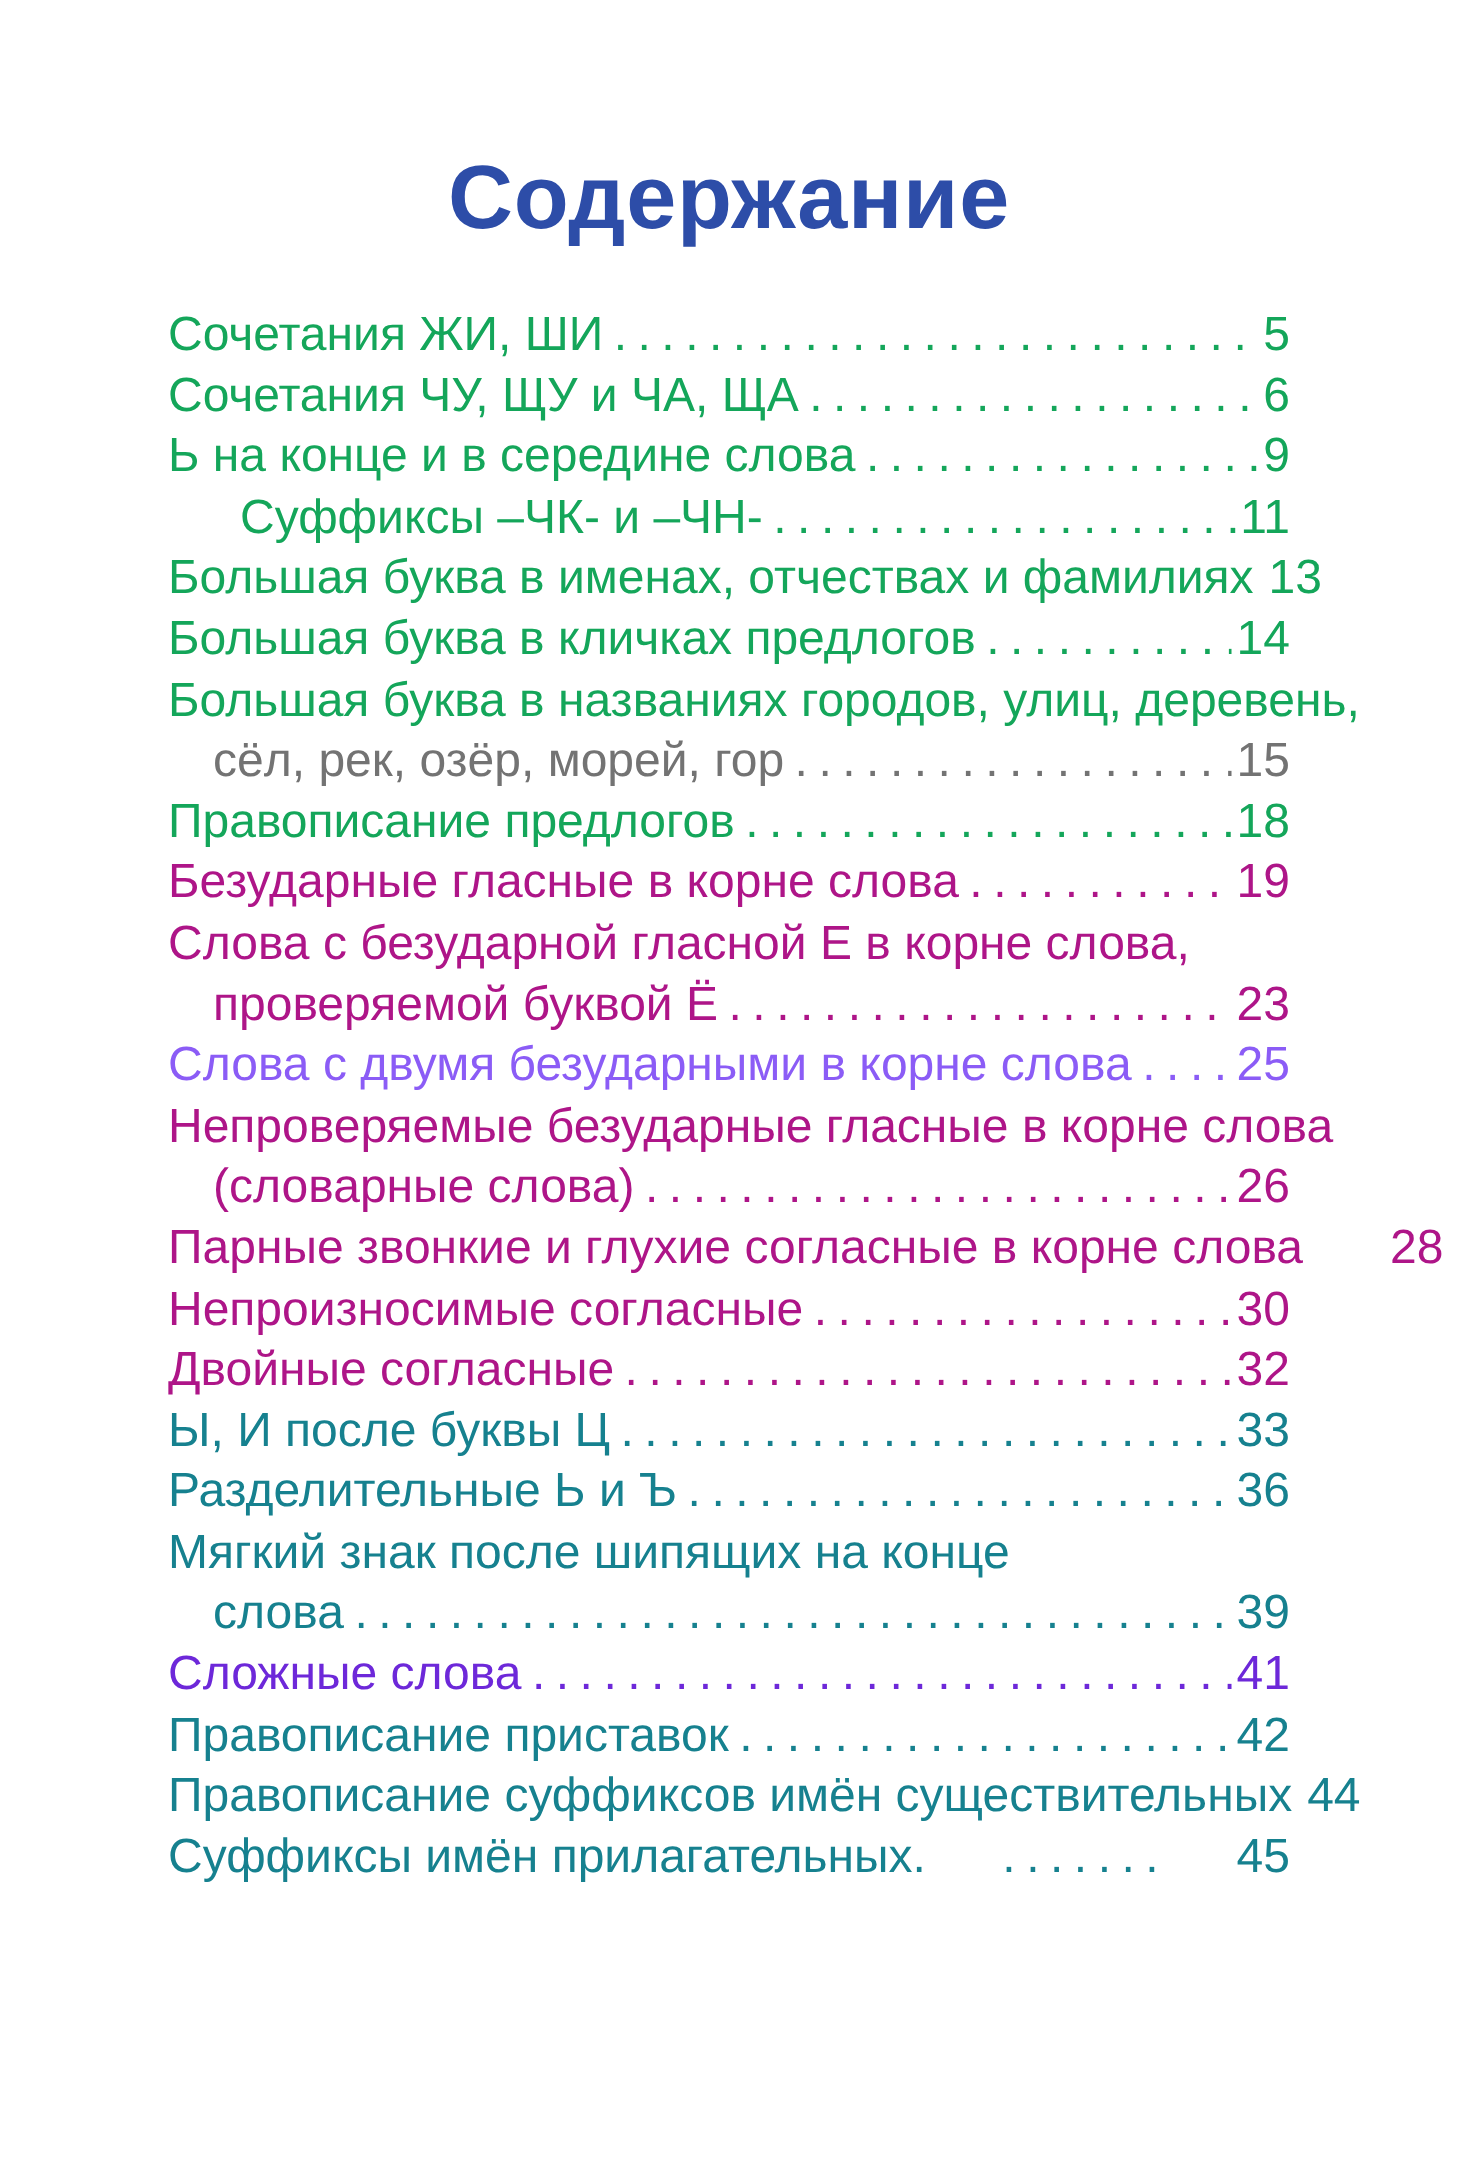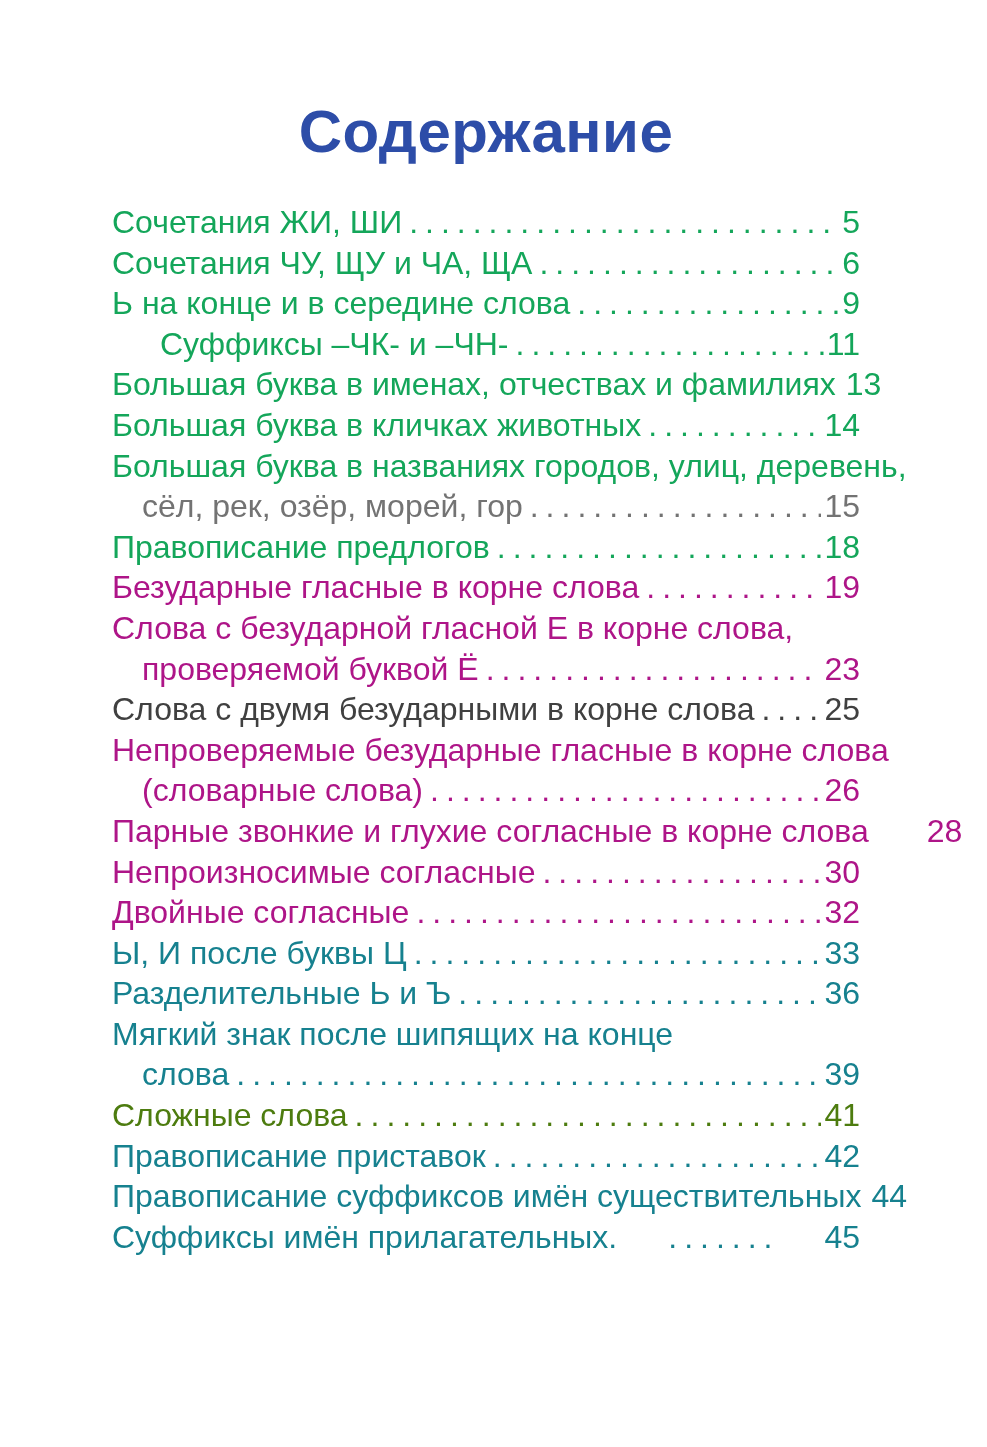--- a/index.html
+++ b/index.html
@@ -89,21 +89,21 @@
         <span class="t">Суффиксы –ЧК- и –ЧН-</span>
         <span class="leader"></span>
         <span class="pg">11</span>
       </div>
       <div class="row" style="color: rgb(20, 166, 90);">
         <span class="t">Большая буква в именах, отчествах и фамилиях</span>
         <span class="leader"></span>
         <span class="pg">13</span>
       </div>
       <div class="row" style="color: rgb(20, 166, 90);">
-        <span class="t">Большая буква в кличках животных</span>
+        <span class="t">Большая буква в кличках предлогов</span>
         <span class="leader"></span>
         <span class="pg">14</span>
       </div>
       <div class="row" style="color: rgb(20, 166, 90);">
         <span class="t">Большая буква в названиях городов, улиц, деревень,</span>
       </div>
       <div class="row cont" style="color: #737373;">
         <span class="t">сёл, рек, озёр, морей, гор</span>
         <span class="leader"></span>
         <span class="pg">15</span>
@@ -119,21 +119,21 @@
         <span class="pg">19</span>
       </div>
       <div class="row" style="color: rgb(174, 21, 136);">
         <span class="t">Слова с безударной гласной Е в корне слова,</span>
       </div>
       <div class="row cont" style="color: rgb(174, 21, 136);">
         <span class="t">проверяемой буквой Ё</span>
         <span class="leader"></span>
         <span class="pg">23</span>
       </div>
-      <div class="row" style="color: #404040;">
+      <div class="row" style="color: #8b5cf6;">
         <span class="t">Слова с двумя безударными в корне слова</span>
         <span class="leader"></span>
         <span class="pg">25</span>
       </div>
       <div class="row" style="color: rgb(174, 21, 136);">
         <span class="t">Непроверяемые безударные гласные в корне слова</span>
       </div>
       <div class="row cont" style="color: rgb(174, 21, 136);">
         <span class="t">(словарные слова)</span>
         <span class="leader"></span>
@@ -165,21 +165,21 @@
         <span class="pg">36</span>
       </div>
       <div class="row" style="color: rgb(22, 129, 143);">
         <span class="t">Мягкий знак после шипящих на конце</span>
       </div>
       <div class="row cont" style="color: rgb(22, 129, 143);">
         <span class="t">слова</span>
         <span class="leader"></span>
         <span class="pg">39</span>
       </div>
-      <div class="row" style="color: #4d7c0f;">
+      <div class="row" style="color: #6d28d9;">
         <span class="t">Сложные слова</span>
         <span class="leader"></span>
         <span class="pg">41</span>
       </div>
       <div class="row" style="color: rgb(22, 129, 143); align-items: flex-end;">
         <span class="t">Правописание приставок</span>
         <span class="leader"></span>
         <span class="pg">42</span>
       </div>
       <div class="row" style="color: rgb(22, 129, 143);">

